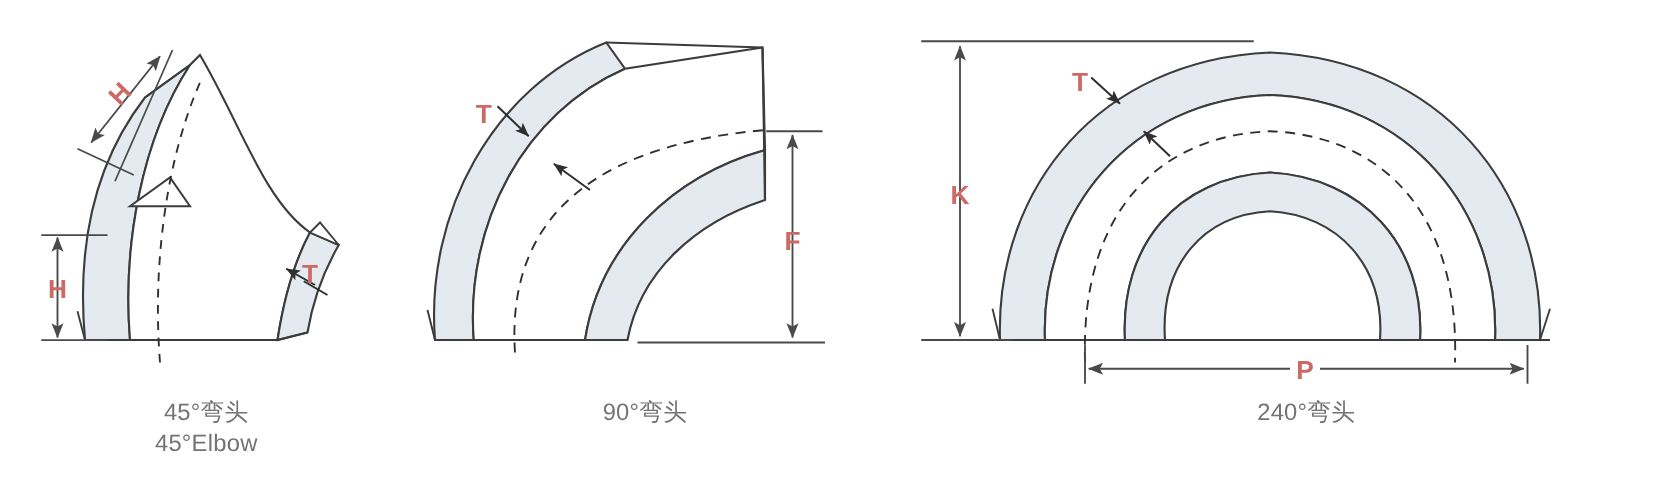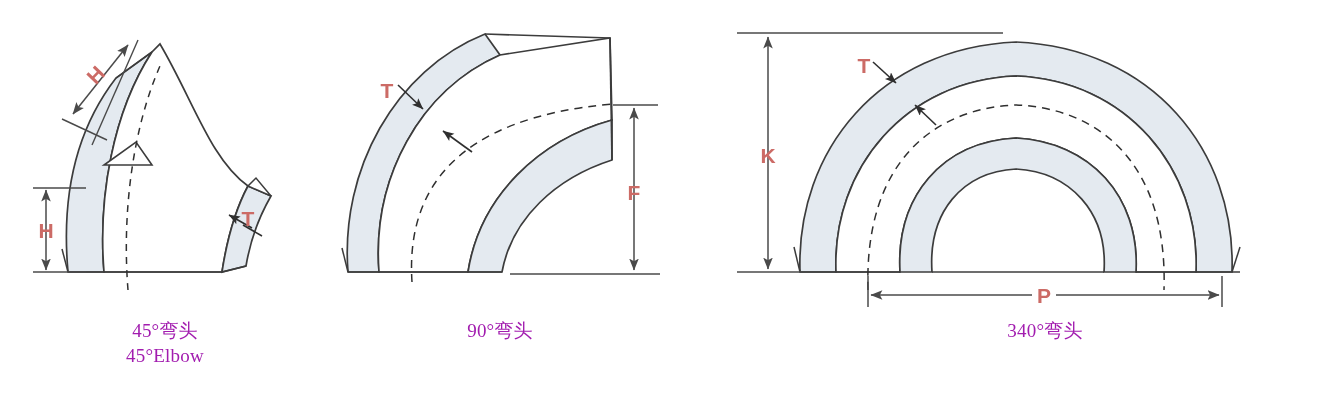--- a/index.html
+++ b/index.html
@@ -24,24 +24,24 @@
     position: absolute;
     top: 0;
     left: 0;
     width: 1341px;
     height: 400px;
     overflow: visible;
   }
   .caption {
     position: absolute;
     text-align: center;
-    color: #a21caf;
+    color: #737373;
     font-size: 19px;
     line-height: 25px;
-    font-family: Liberation Serif, serif;
+    font-family: Liberation Sans, sans-serif;
     white-space: nowrap;
     letter-spacing: 0.2px;
   }
   .caption .line2 { display: block; }
   .dimlabel {
     font-family: "Liberation Sans", sans-serif;
     font-size: 21px;
     font-weight: 600;
   }
 </style>
@@ -205,21 +205,21 @@
         <text class="dimlabel" x="1044" y="303" text-anchor="middle" fill="#cc6b66">P</text>
       </g>
     </g>
   </svg>
 
   <div class="caption" style="left: 0px; top: 318px; width: 330px;">
     <span>45°弯头</span>
     <span class="line2">45°Elbow</span>
   </div>
 
-  <div class="caption" style="left: 360px; top: 318px; width: 280px;">
+  <div class="caption" style="left: 376px; top: 318px; width: 280px;">
     <span>90°弯头</span>
   </div>
 
   <div class="caption" style="left: 870px; top: 318px; width: 350px;">
-    <span>340°弯头</span>
+    <span>240°弯头</span>
   </div>
 
 </div>
 
 </body></html>

